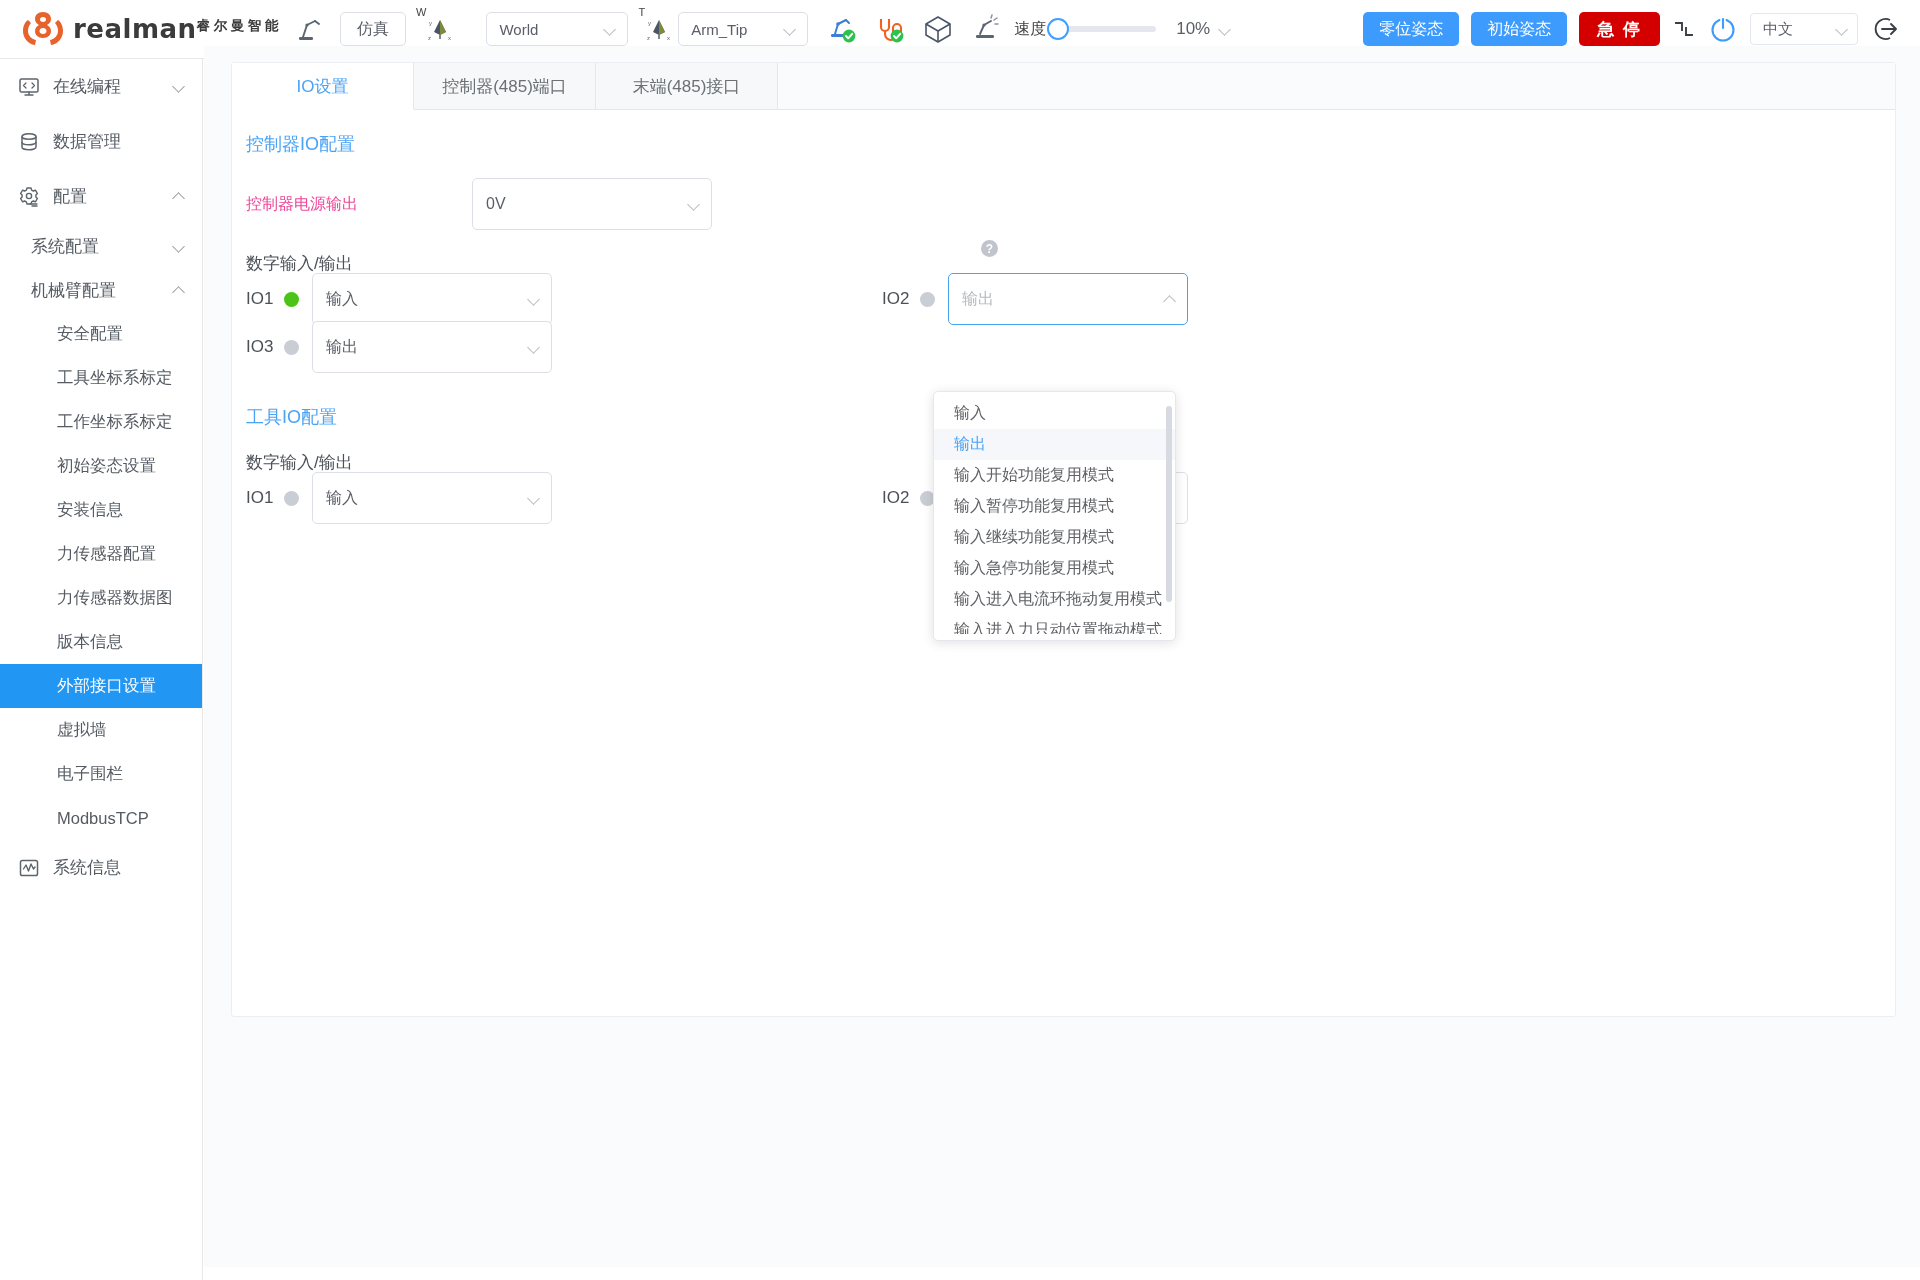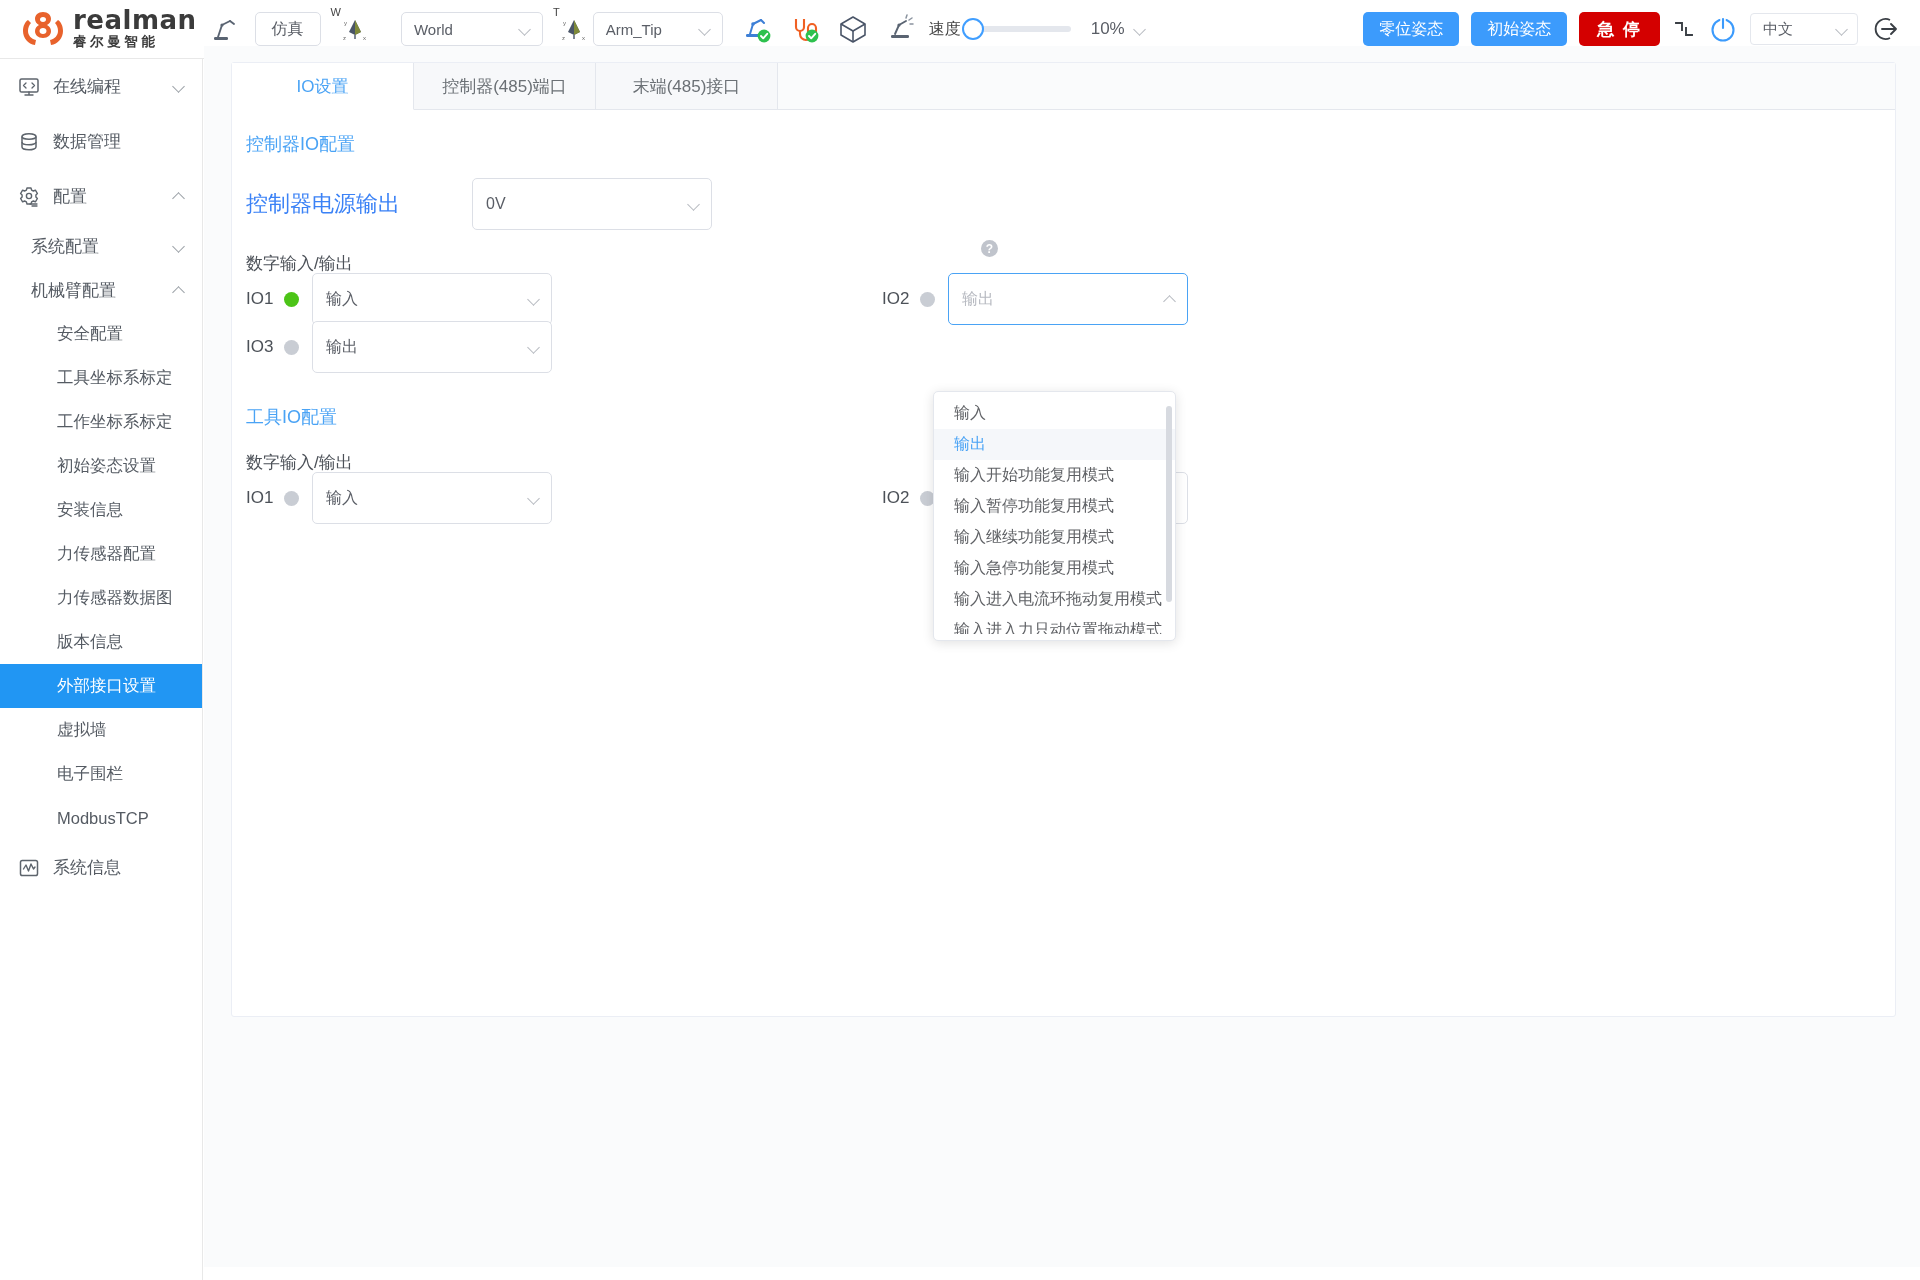--- a/index.html
+++ b/index.html
@@ -22,21 +22,21 @@
     display: flex; align-items: center;
     margin-left: 22px; margin-right: 14px;
     height: 44px;
   }
   .logo-mark {
     width: 42px; height: 38px;
     margin-right: 9px;
     position: relative;
     flex: none;
   }
-  .logo-text { display: flex; flex-direction: column; justify-content: flex-end; }
+  .logo-text { display: flex; flex-direction: row; justify-content: flex-end; }
   .logo-text .lt1 {
     font-size: 26px; font-weight: bold; color: #3b3b3b;
     letter-spacing: 0.5px; line-height: 25px;
     font-family: "DejaVu Sans", sans-serif;
   }
   .logo-text .lt2 {
     font-size: 13.5px; font-weight: bold; color: #3b3b3b;
     letter-spacing: 3.6px; line-height: 16px; margin-top: 1px;
   }
 
@@ -208,21 +208,21 @@
 
   .section-title {
     font-size: 18px; color: #4aa3f5;
     margin-bottom: 22px; margin-left: 0;
   }
   .form-row {
     display: flex; align-items: center;
     margin-bottom: 18px;
   }
   .form-label {
-    font-size: 22px; color: #3b82f6;
+    font-size: 16px; color: #ec4899;
     width: 226px; flex: none;
   }
   .field-select {
     width: 240px; height: 52px;
     border: 1px solid #dcdfe6; border-radius: 5px;
     background: #fff;
     display: flex; align-items: center;
     padding: 0 10px 0 13px;
     font-size: 16px; color: #5a5e66;
     cursor: pointer;

